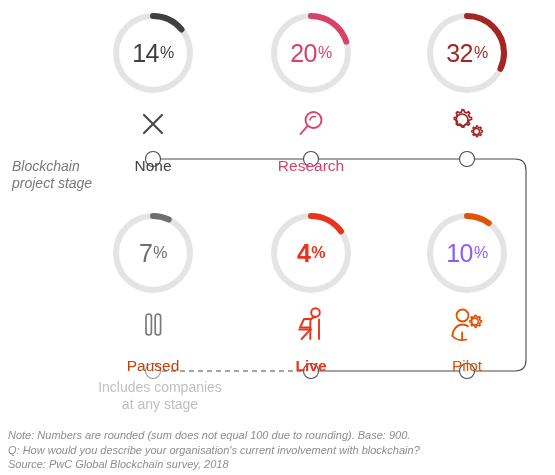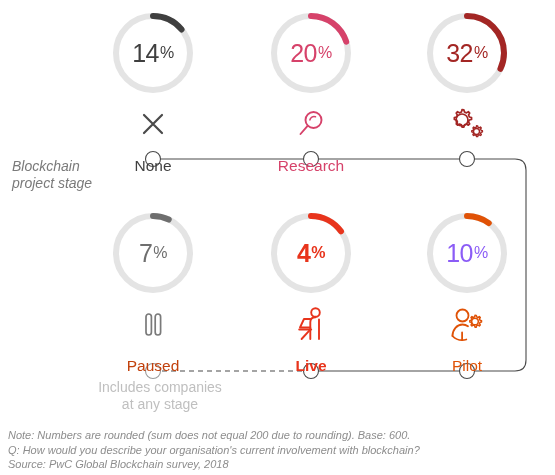--- a/index.html
+++ b/index.html
@@ -264,18 +264,18 @@
     </div>
     <div class="stage-label" style="color:#e05206;">Pilot</div>
   </div>
 
   <div id="includes-note">
     <div>Includes companies</div>
     <div>at any stage</div>
   </div>
 
   <div id="footnotes">
-    <div>Note: Numbers are rounded (sum does not equal 200 due to rounding).  Base: 600.</div>
+    <div>Note: Numbers are rounded (sum does not equal 100 due to rounding).  Base: 900.</div>
     <div>Q: How would you describe your organisation's current involvement with blockchain?</div>
     <div>Source: PwC Global Blockchain survey, 2018</div>
   </div>
 
 </div>
 
 </body></html>

